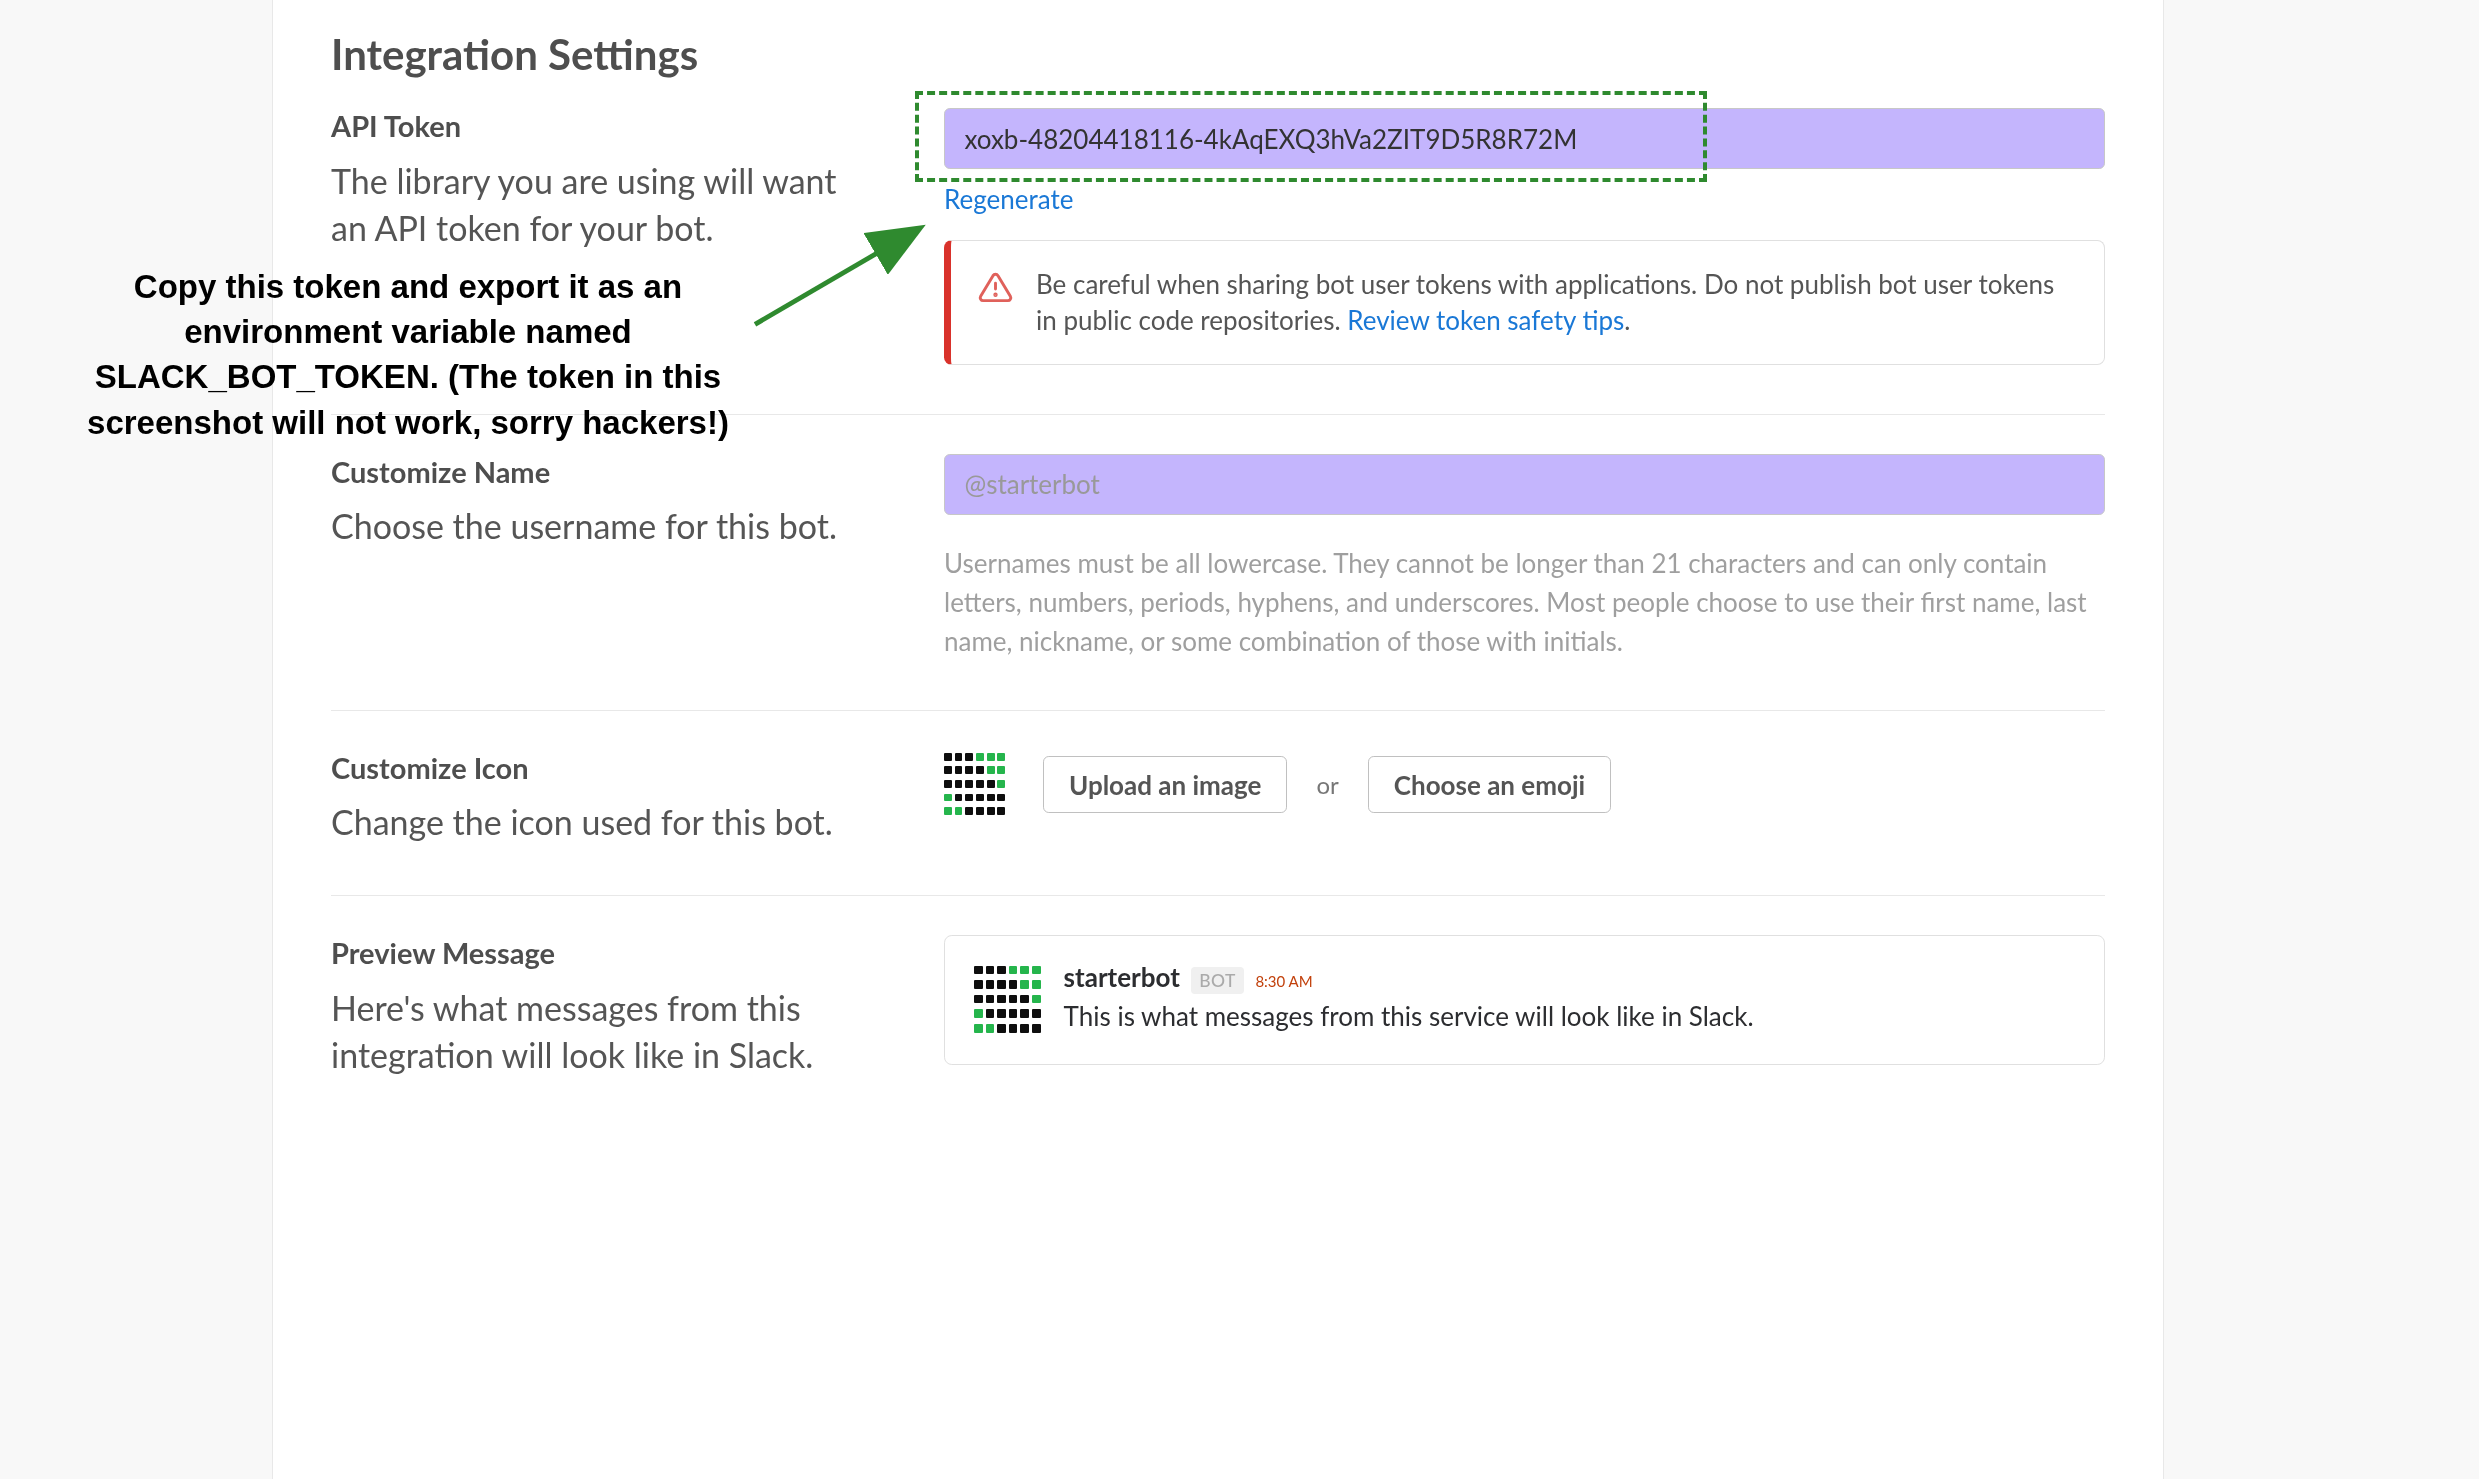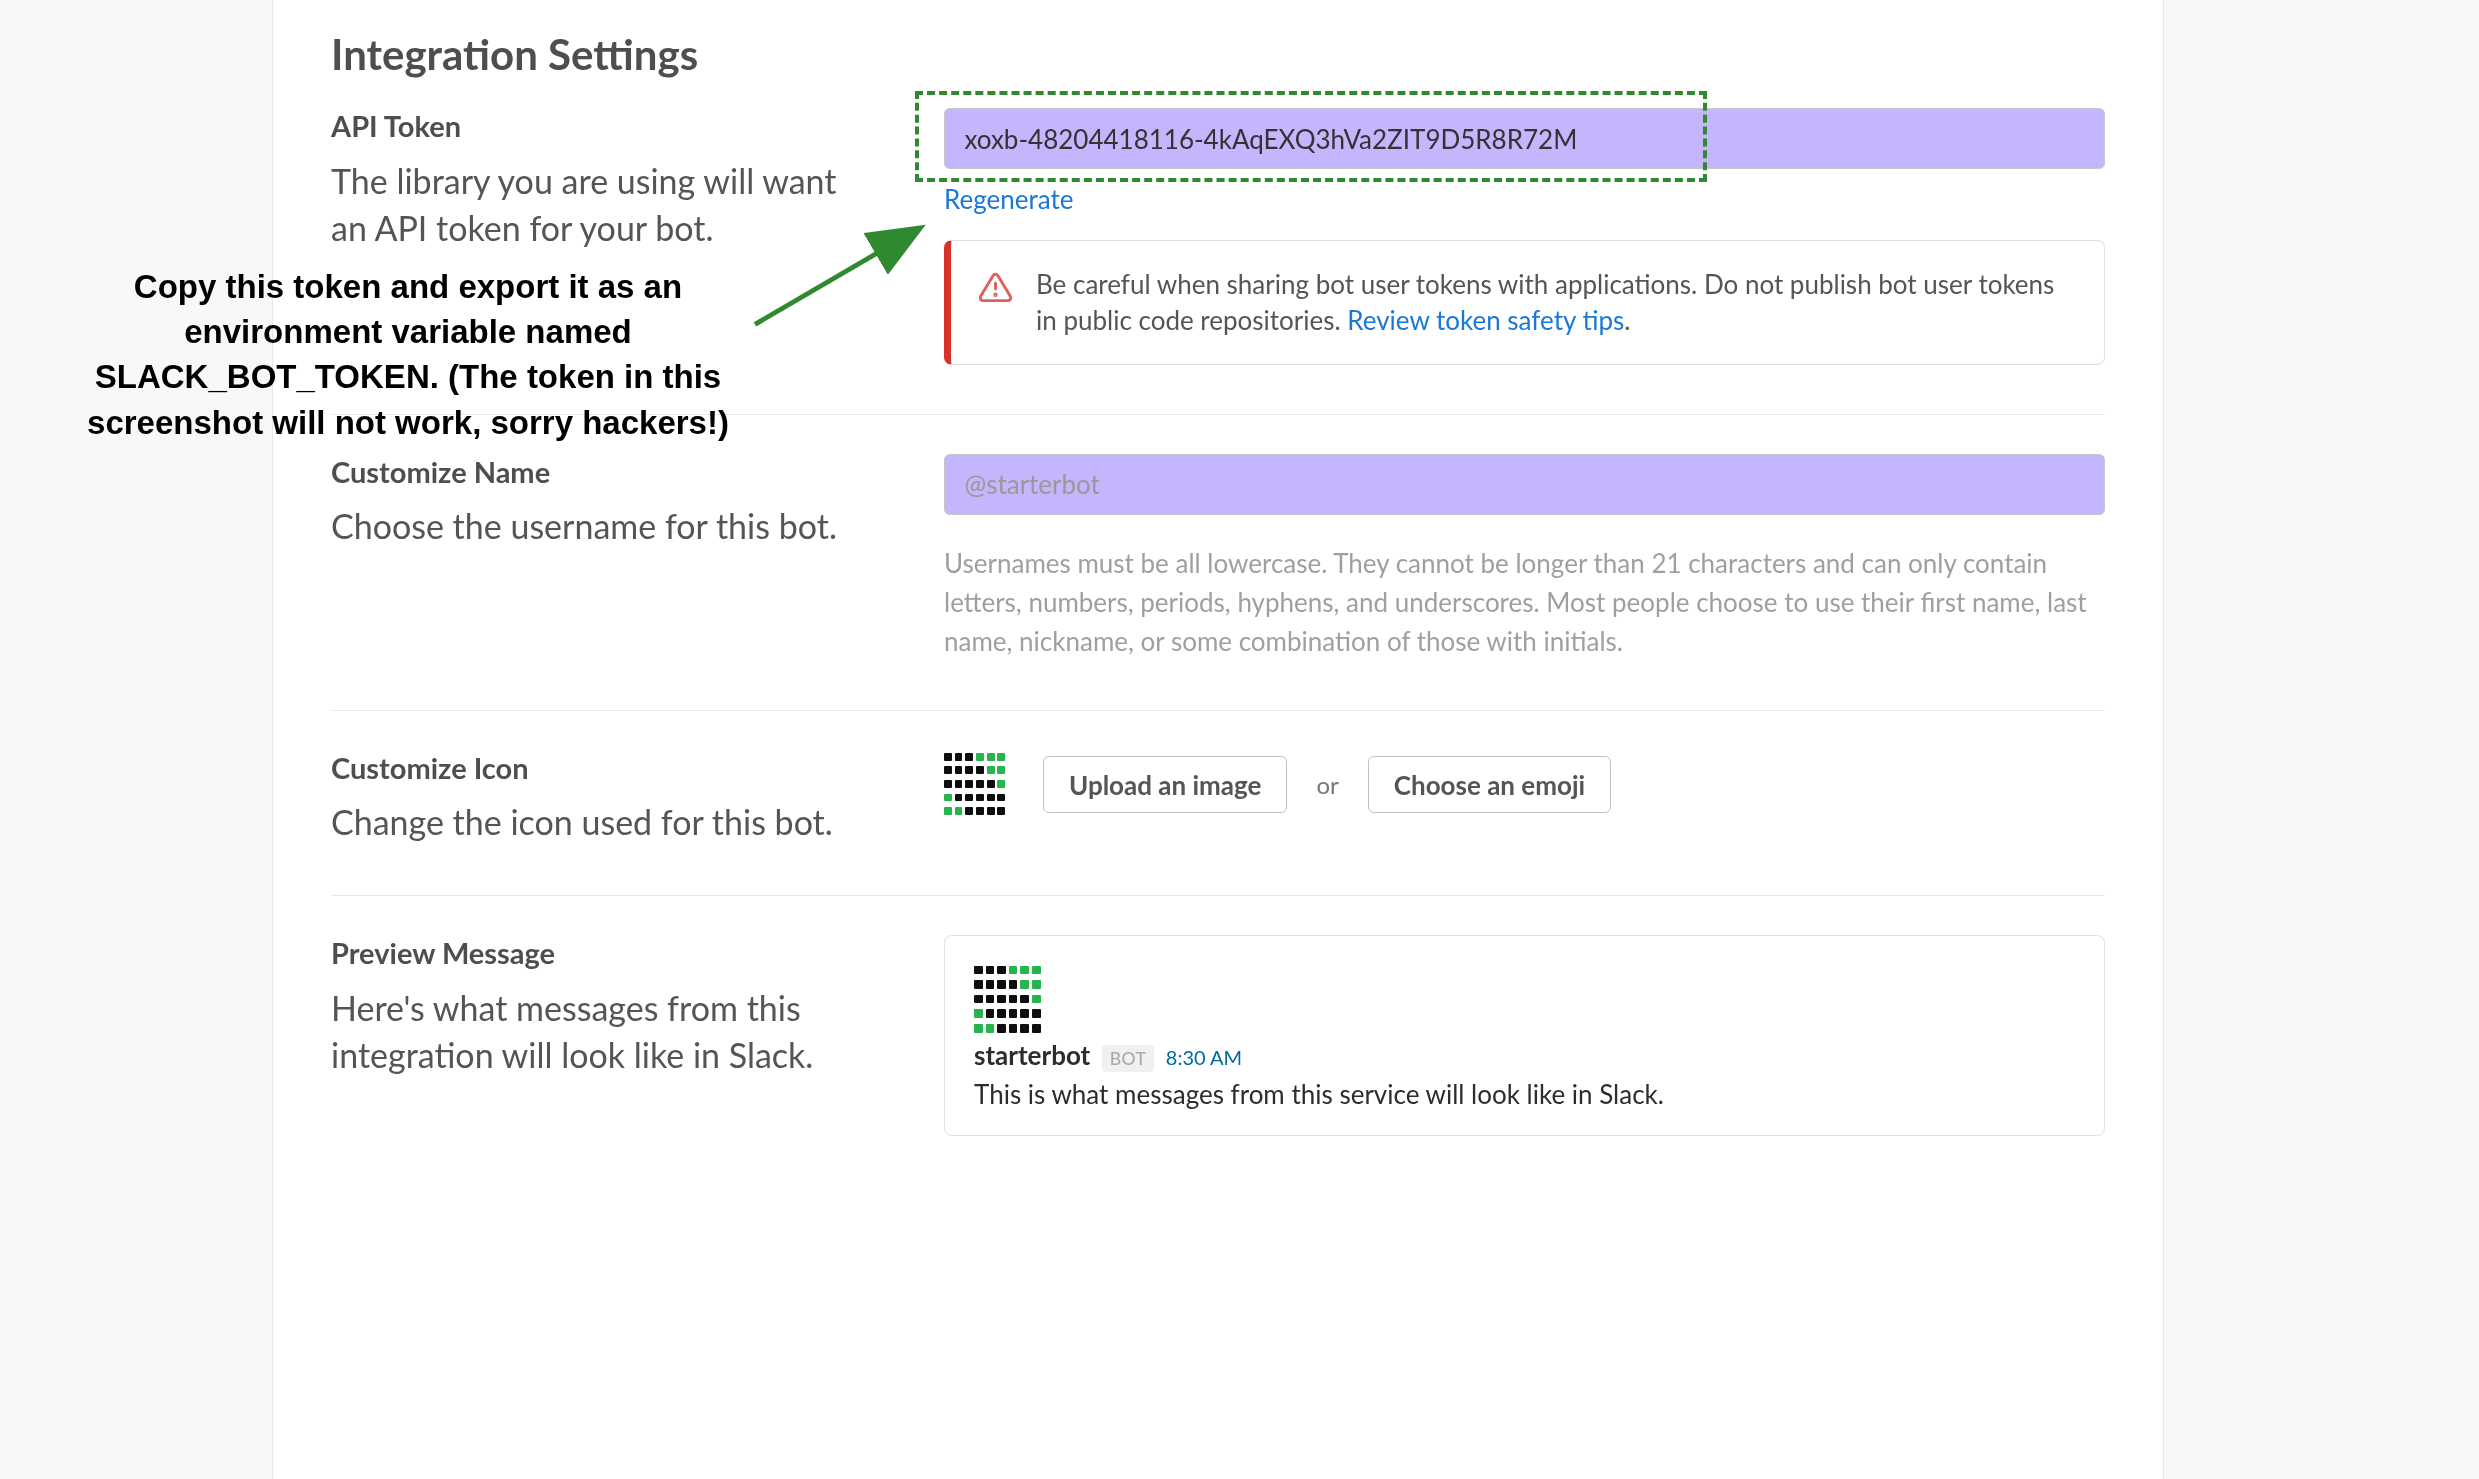--- a/index.html
+++ b/index.html
@@ -176,21 +176,20 @@
     .or-text {
       font-size: 24px;
       color: #777;
     }
     .preview-box {
       border: 1px solid #e0e0e0;
       border-radius: 7.8px;
       padding: 25px 29px;
       display: flex;
       align-items: flex-start;
-      flex-direction: column;
     }
     .preview-header {
       display: flex;
       align-items: baseline;
       gap: 11.6px;
       margin-bottom: 5.8px;
     }
     .preview-name {
       font-size: 26px;
       font-weight: 700;
@@ -199,22 +198,22 @@
     .bot-tag {
       background: #f0f0f0;
       color: #aaa;
       font-size: 17.5px;
       font-weight: 500;
       padding: 2.9px 7.8px;
       border-radius: 3.9px;
       letter-spacing: 0.5px;
     }
     .preview-time {
-      font-size: 20px;
-      color: #0369a1;
+      font-size: 15px;
+      color: #c2410c;
     }
     .preview-msg {
       font-size: 26px;
       color: #2c2d30;
     }
     .annotation {
       position: absolute;
       top: 264px;
       left: 54px;
       width: 708px;

